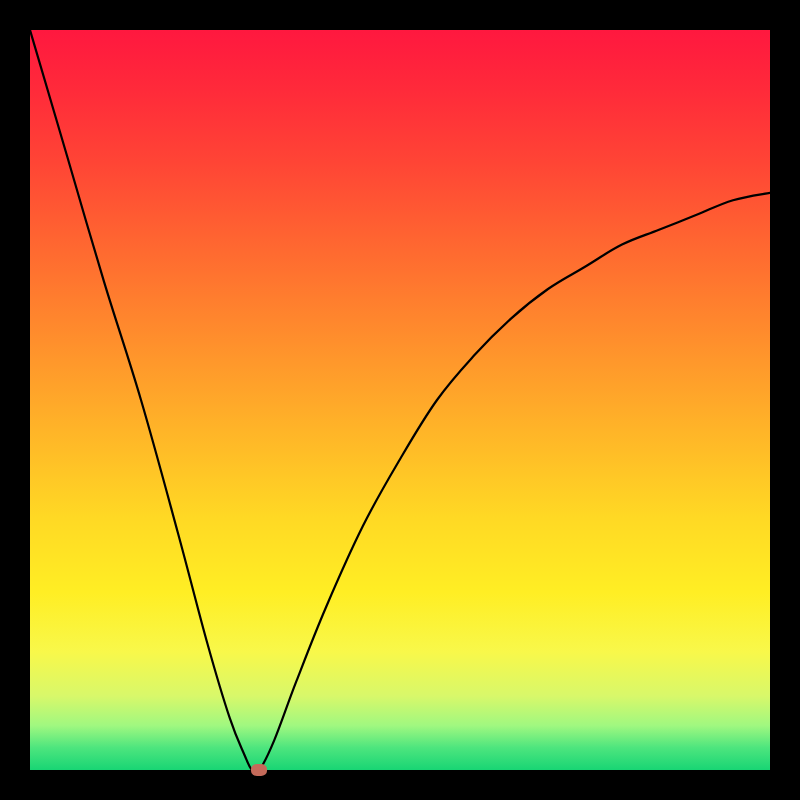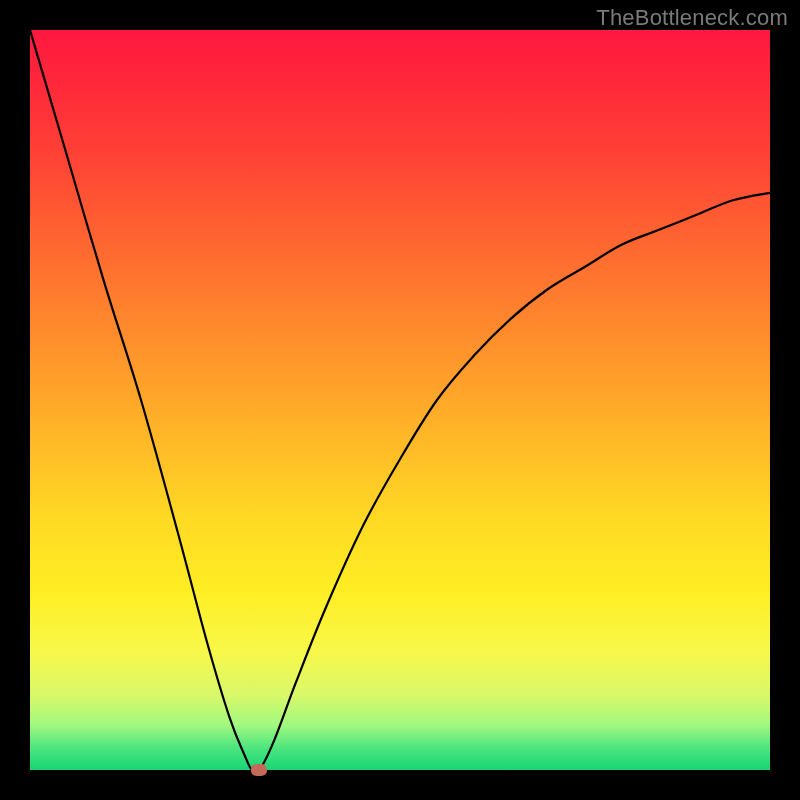--- a/index.html
+++ b/index.html
@@ -65,20 +65,19 @@
     height: 12px;
     border-radius: 6px / 5px;
     background: #c46a5a;
     transform: translate(-50%, -50%);
   }
 </style>
 </head>
 <body>
 
 <div class="frame">
-  <div class="watermark">TheBottleneck.com</div>
   <div class="plot">
     <svg class="curve" viewBox="0 0 740 740" preserveAspectRatio="none">
       <path id="curve-path" fill="none" stroke="#000" stroke-width="2.2" stroke-linejoin="round" stroke-linecap="round" d="M 0.00 0.00 C 6.66 22.64, 23.68 80.51, 37.00 125.80 C 50.32 171.09, 60.68 207.64, 74.00 251.60 C 87.32 295.56, 97.68 324.71, 111.00 370.00 C 124.32 415.29, 136.01 459.24, 148.00 503.20 C 159.99 547.16, 168.28 580.90, 177.60 614.20 C 186.92 647.50, 193.14 668.22, 199.80 688.20 C 206.46 708.18, 210.60 715.88, 214.60 725.20 C 218.60 734.52, 219.34 737.34, 222.00 740.00 C 224.66 742.66, 225.40 745.33, 229.40 740.00 C 233.40 734.67, 237.54 726.38, 244.20 710.40 C 250.86 694.42, 257.08 675.18, 266.40 651.20 C 275.72 627.22, 284.01 605.17, 296.00 577.20 C 307.99 549.23, 319.68 522.44, 333.00 495.80 C 346.32 469.16, 356.68 451.84, 370.00 429.20 C 383.32 406.56, 393.68 388.65, 407.00 370.00 C 420.32 351.35, 430.68 340.25, 444.00 325.60 C 457.32 310.95, 467.68 300.59, 481.00 288.60 C 494.32 276.61, 504.68 268.32, 518.00 259.00 C 531.32 249.68, 541.68 244.79, 555.00 236.80 C 568.32 228.81, 578.68 221.26, 592.00 214.60 C 605.32 207.94, 615.68 205.13, 629.00 199.80 C 642.32 194.47, 652.68 190.33, 666.00 185.00 C 679.32 179.67, 689.68 174.20, 703.00 170.20 C 716.32 166.20, 733.34 164.13, 740.00 162.80"></path>
     </svg>
     <div class="marker" id="min-marker" style="left: 229.4px; top: 740px;"></div>
   </div>
 </div>
 
 </body></html>

